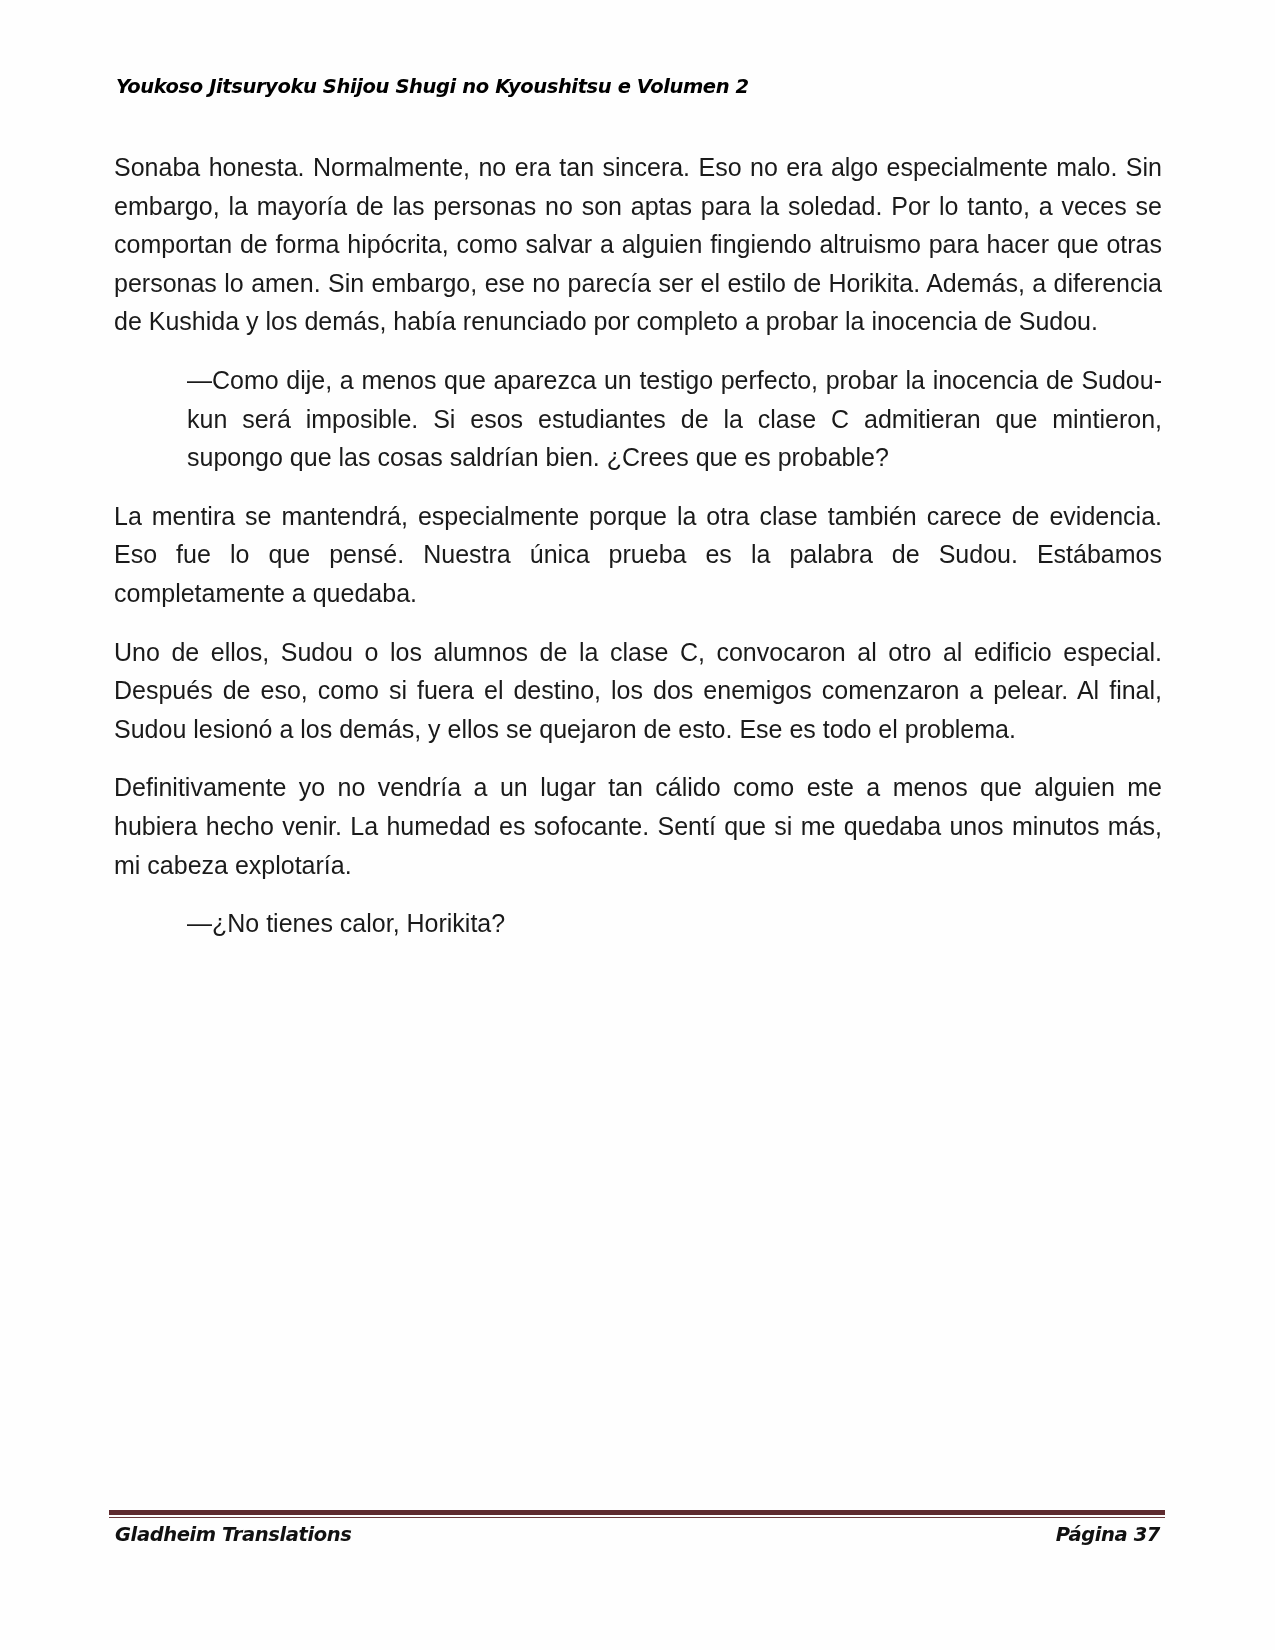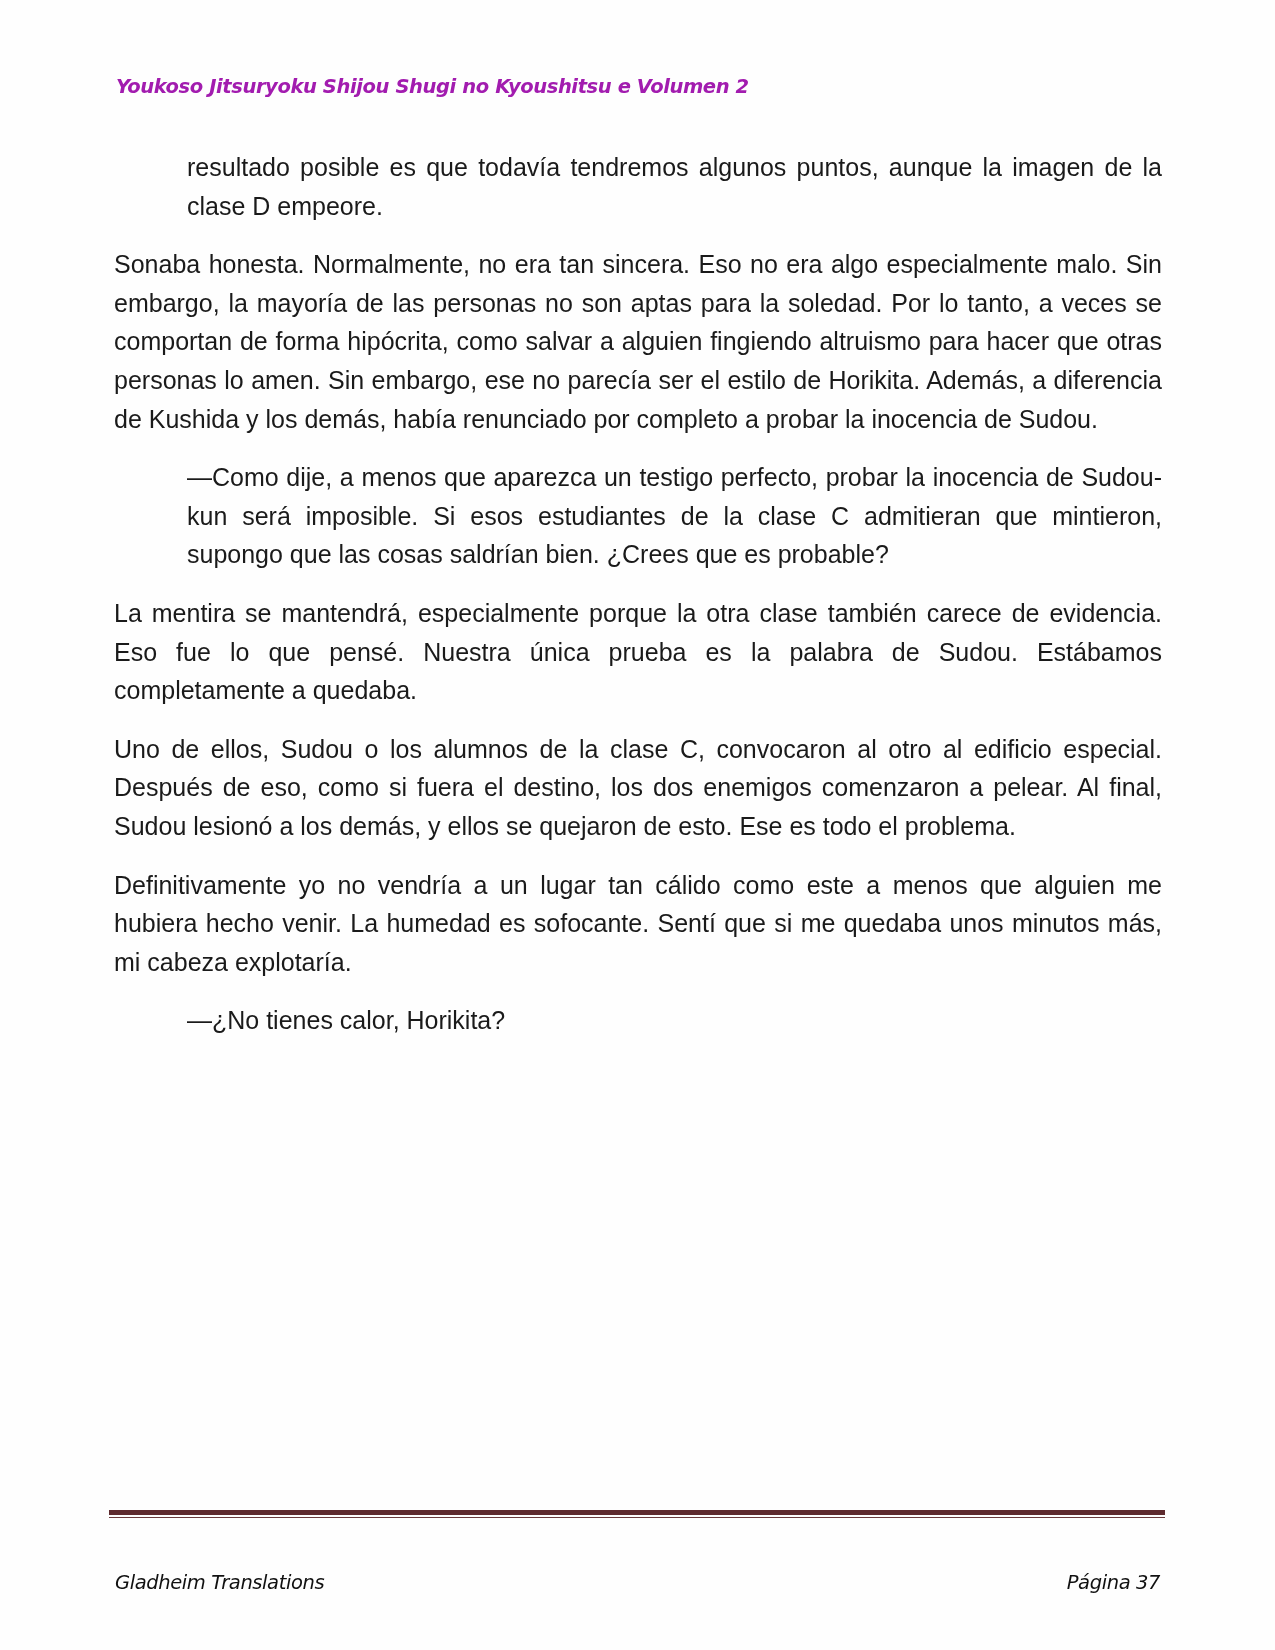--- a/index.html
+++ b/index.html
@@ -1,50 +1,49 @@
 <!DOCTYPE html>
 <html><head>
 <meta charset="utf-8">
 <style>
   html, body { margin: 0; padding: 0; background: #ffffff; }
   body { width: 1275px; height: 1650px; position: relative; overflow: hidden; }
   .page { position: absolute; left: 0; top: 0; width: 1275px; height: 1650px; background: #fefefe; }
   .running-header {
     position: absolute; left: 116px; top: 75px;
     font-family: "DejaVu Sans", sans-serif; font-weight: bold; font-style: italic;
-    font-size: 19.5px; color: #a21caf; letter-spacing: -0.4px; white-space: nowrap;
+    font-size: 19.5px; color: #000000; letter-spacing: -0.4px; white-space: nowrap;
   }
   .body {
     position: absolute; left: 114px; top: 148px; width: 1048px;
     font-family: "Liberation Sans", sans-serif; font-size: 25px; line-height: 38.6px;
     color: #1a1a1a;
   }
   .body p { margin: 0 0 20px 0; text-align: justify; }
   .body p.dialogue { margin-left: 73px; }
   .footer-rule {
     position: absolute; left: 109px; top: 1510px; width: 1056px; height: 8px;
   }
   .footer-rule .thick { position: absolute; left: 0; top: 0; width: 100%; height: 4.5px; background: #5e2a2e; }
   .footer-rule .thin { position: absolute; left: 0; top: 6.5px; width: 100%; height: 1.3px; background: #6a3a3c; }
   .footer-left, .footer-right {
     position: absolute; top: 1523px;
-    font-family: "DejaVu Sans", sans-serif; font-weight: normal; font-style: italic;
-    font-size: 19.5px; color: #111; letter-spacing: -0.4px; white-space: nowrap; margin-top: 48px;
+    font-family: "DejaVu Sans", sans-serif; font-weight: bold; font-style: italic;
+    font-size: 19.5px; color: #111; letter-spacing: -0.4px; white-space: nowrap;
   }
   .footer-left { left: 115px; }
   .footer-right { right: 115px; text-align: right; }
 </style>
 </head>
 <body>
 
 <div class="page">
   <div class="running-header">Youkoso Jitsuryoku Shijou Shugi no Kyoushitsu e Volumen 2</div>
 
   <div class="body">
-    <p class="dialogue">resultado posible es que todavía tendremos algunos puntos, aunque la imagen de la clase D empeore.</p>
     <p class="narration">Sonaba honesta. Normalmente, no era tan sincera. Eso no era algo especialmente malo. Sin embargo, la mayoría de las personas no son aptas para la soledad. Por lo tanto, a veces se comportan de forma hipócrita, como salvar a alguien fingiendo altruismo para hacer que otras personas lo amen. Sin embargo, ese no parecía ser el estilo de Horikita. Además, a diferencia de Kushida y los demás, había renunciado por completo a probar la inocencia de Sudou.</p>
     <p class="dialogue">—Como dije, a menos que aparezca un testigo perfecto, probar la inocencia de Sudou-kun será imposible. Si esos estudiantes de la clase C admitieran que mintieron, supongo que las cosas saldrían bien. ¿Crees que es probable?</p>
     <p class="narration">La mentira se mantendrá, especialmente porque la otra clase también carece de evidencia. Eso fue lo que pensé. Nuestra única prueba es la palabra de Sudou. Estábamos completamente a quedaba.</p>
     <p class="narration">Uno de ellos, Sudou o los alumnos de la clase C, convocaron al otro al edificio especial. Después de eso, como si fuera el destino, los dos enemigos comenzaron a pelear. Al final, Sudou lesionó a los demás, y ellos se quejaron de esto. Ese es todo el problema.</p>
     <p class="narration">Definitivamente yo no vendría a un lugar tan cálido como este a menos que alguien me hubiera hecho venir. La humedad es sofocante. Sentí que si me quedaba unos minutos más, mi cabeza explotaría.</p>
     <p class="dialogue">—¿No tienes calor, Horikita?</p>
   </div>
 
   <div class="footer-rule">
     <div class="thick"></div>

